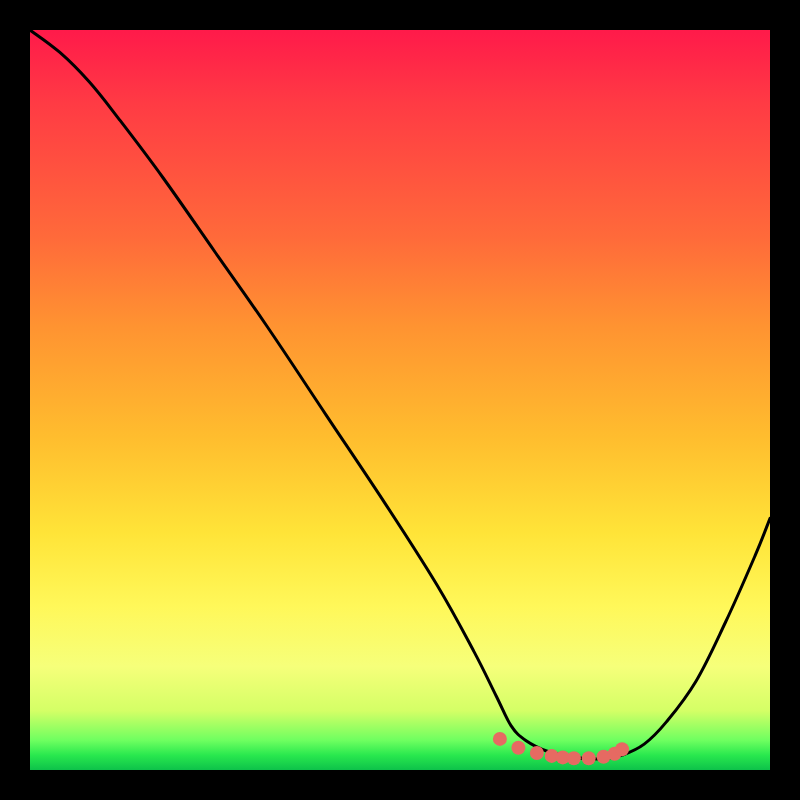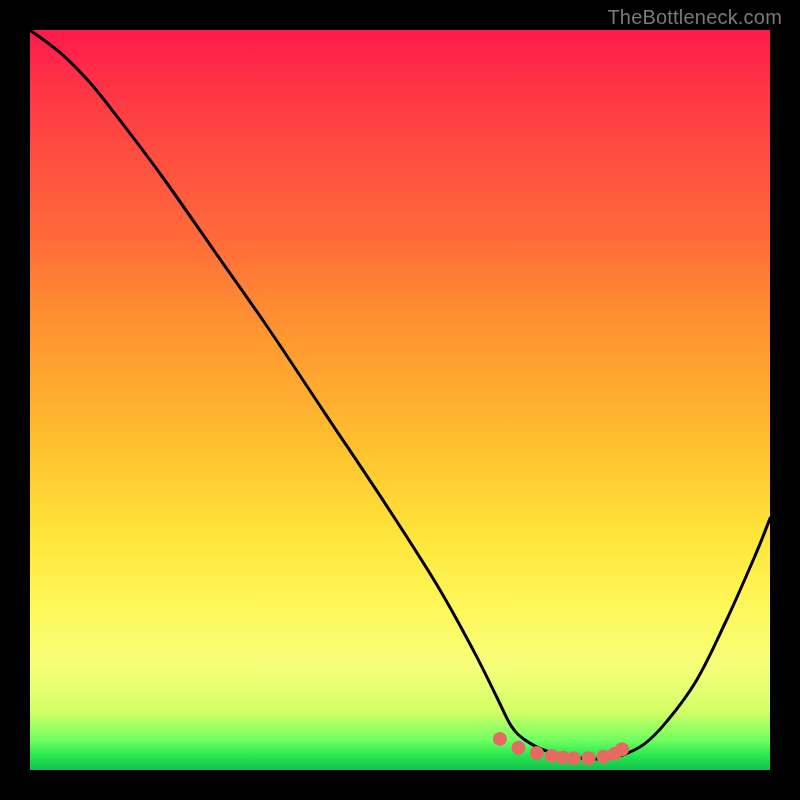--- a/index.html
+++ b/index.html
@@ -57,21 +57,20 @@
     width: 740px;
     height: 740px;
     overflow: visible;
   }
 </style>
 </head>
 <body>
 
 <div class="frame">
 
-  <div class="watermark">TheBottleneck.com</div>
 
   <div class="plot-area">
     <svg class="curve" viewBox="0 0 740 740" preserveAspectRatio="none">
       <path id="curve-path" fill="none" stroke="#000000" stroke-width="3" stroke-linecap="round" stroke-linejoin="round" d="M 0.0 0.0 C 5.3 4.0, 18.9 12.9, 29.6 22.2 C 40.3 31.5, 48.5 39.8, 59.2 51.8 C 69.9 63.8, 75.5 71.5, 88.8 88.8 C 102.1 106.1, 115.9 124.0, 133.2 148.0 C 150.5 172.0, 166.4 195.4, 185.0 222.0 C 203.6 248.6, 216.8 266.7, 236.8 296.0 C 256.8 325.3, 274.7 352.8, 296.0 384.8 C 317.3 416.8, 335.2 443.0, 355.2 473.6 C 375.2 504.2, 391.0 528.4, 407.0 555.0 C 423.0 581.6, 433.3 601.6, 444.0 621.6 C 454.7 641.6, 459.5 652.7, 466.2 666.0 C 472.9 679.3, 475.7 687.6, 481.0 695.6 C 486.3 703.6, 489.1 705.7, 495.8 710.4 C 502.5 715.1, 510.0 718.6, 518.0 721.5 C 526.0 724.4, 532.2 725.3, 540.2 726.7 C 548.2 728.0, 555.7 728.6, 562.4 728.9 C 569.1 729.2, 571.9 728.8, 577.2 728.2 C 582.5 727.5, 585.3 727.7, 592.0 725.2 C 598.7 722.7, 606.2 720.1, 614.2 714.1 C 622.2 708.1, 627.1 703.2, 636.4 691.9 C 645.7 680.6, 655.3 669.2, 666.0 651.2 C 676.7 633.2, 684.9 614.6, 695.6 592.0 C 706.3 569.4, 717.2 544.0, 725.2 525.4 C 733.2 506.8, 737.3 495.1, 740.0 488.4"></path>
       <g id="markers-group">
           <circle cx="469.9" cy="708.9" r="7" fill="#e66a62" stroke="#b84f48" stroke-width="0"></circle>
           <circle cx="488.4" cy="717.8" r="7" fill="#e66a62" stroke="#b84f48" stroke-width="0"></circle>
           <circle cx="506.9" cy="723.0" r="7" fill="#e66a62" stroke="#b84f48" stroke-width="0"></circle>
           <circle cx="521.7" cy="725.9" r="7" fill="#e66a62" stroke="#b84f48" stroke-width="0"></circle>
           <circle cx="532.8" cy="727.4" r="7" fill="#e66a62" stroke="#b84f48" stroke-width="0"></circle>

